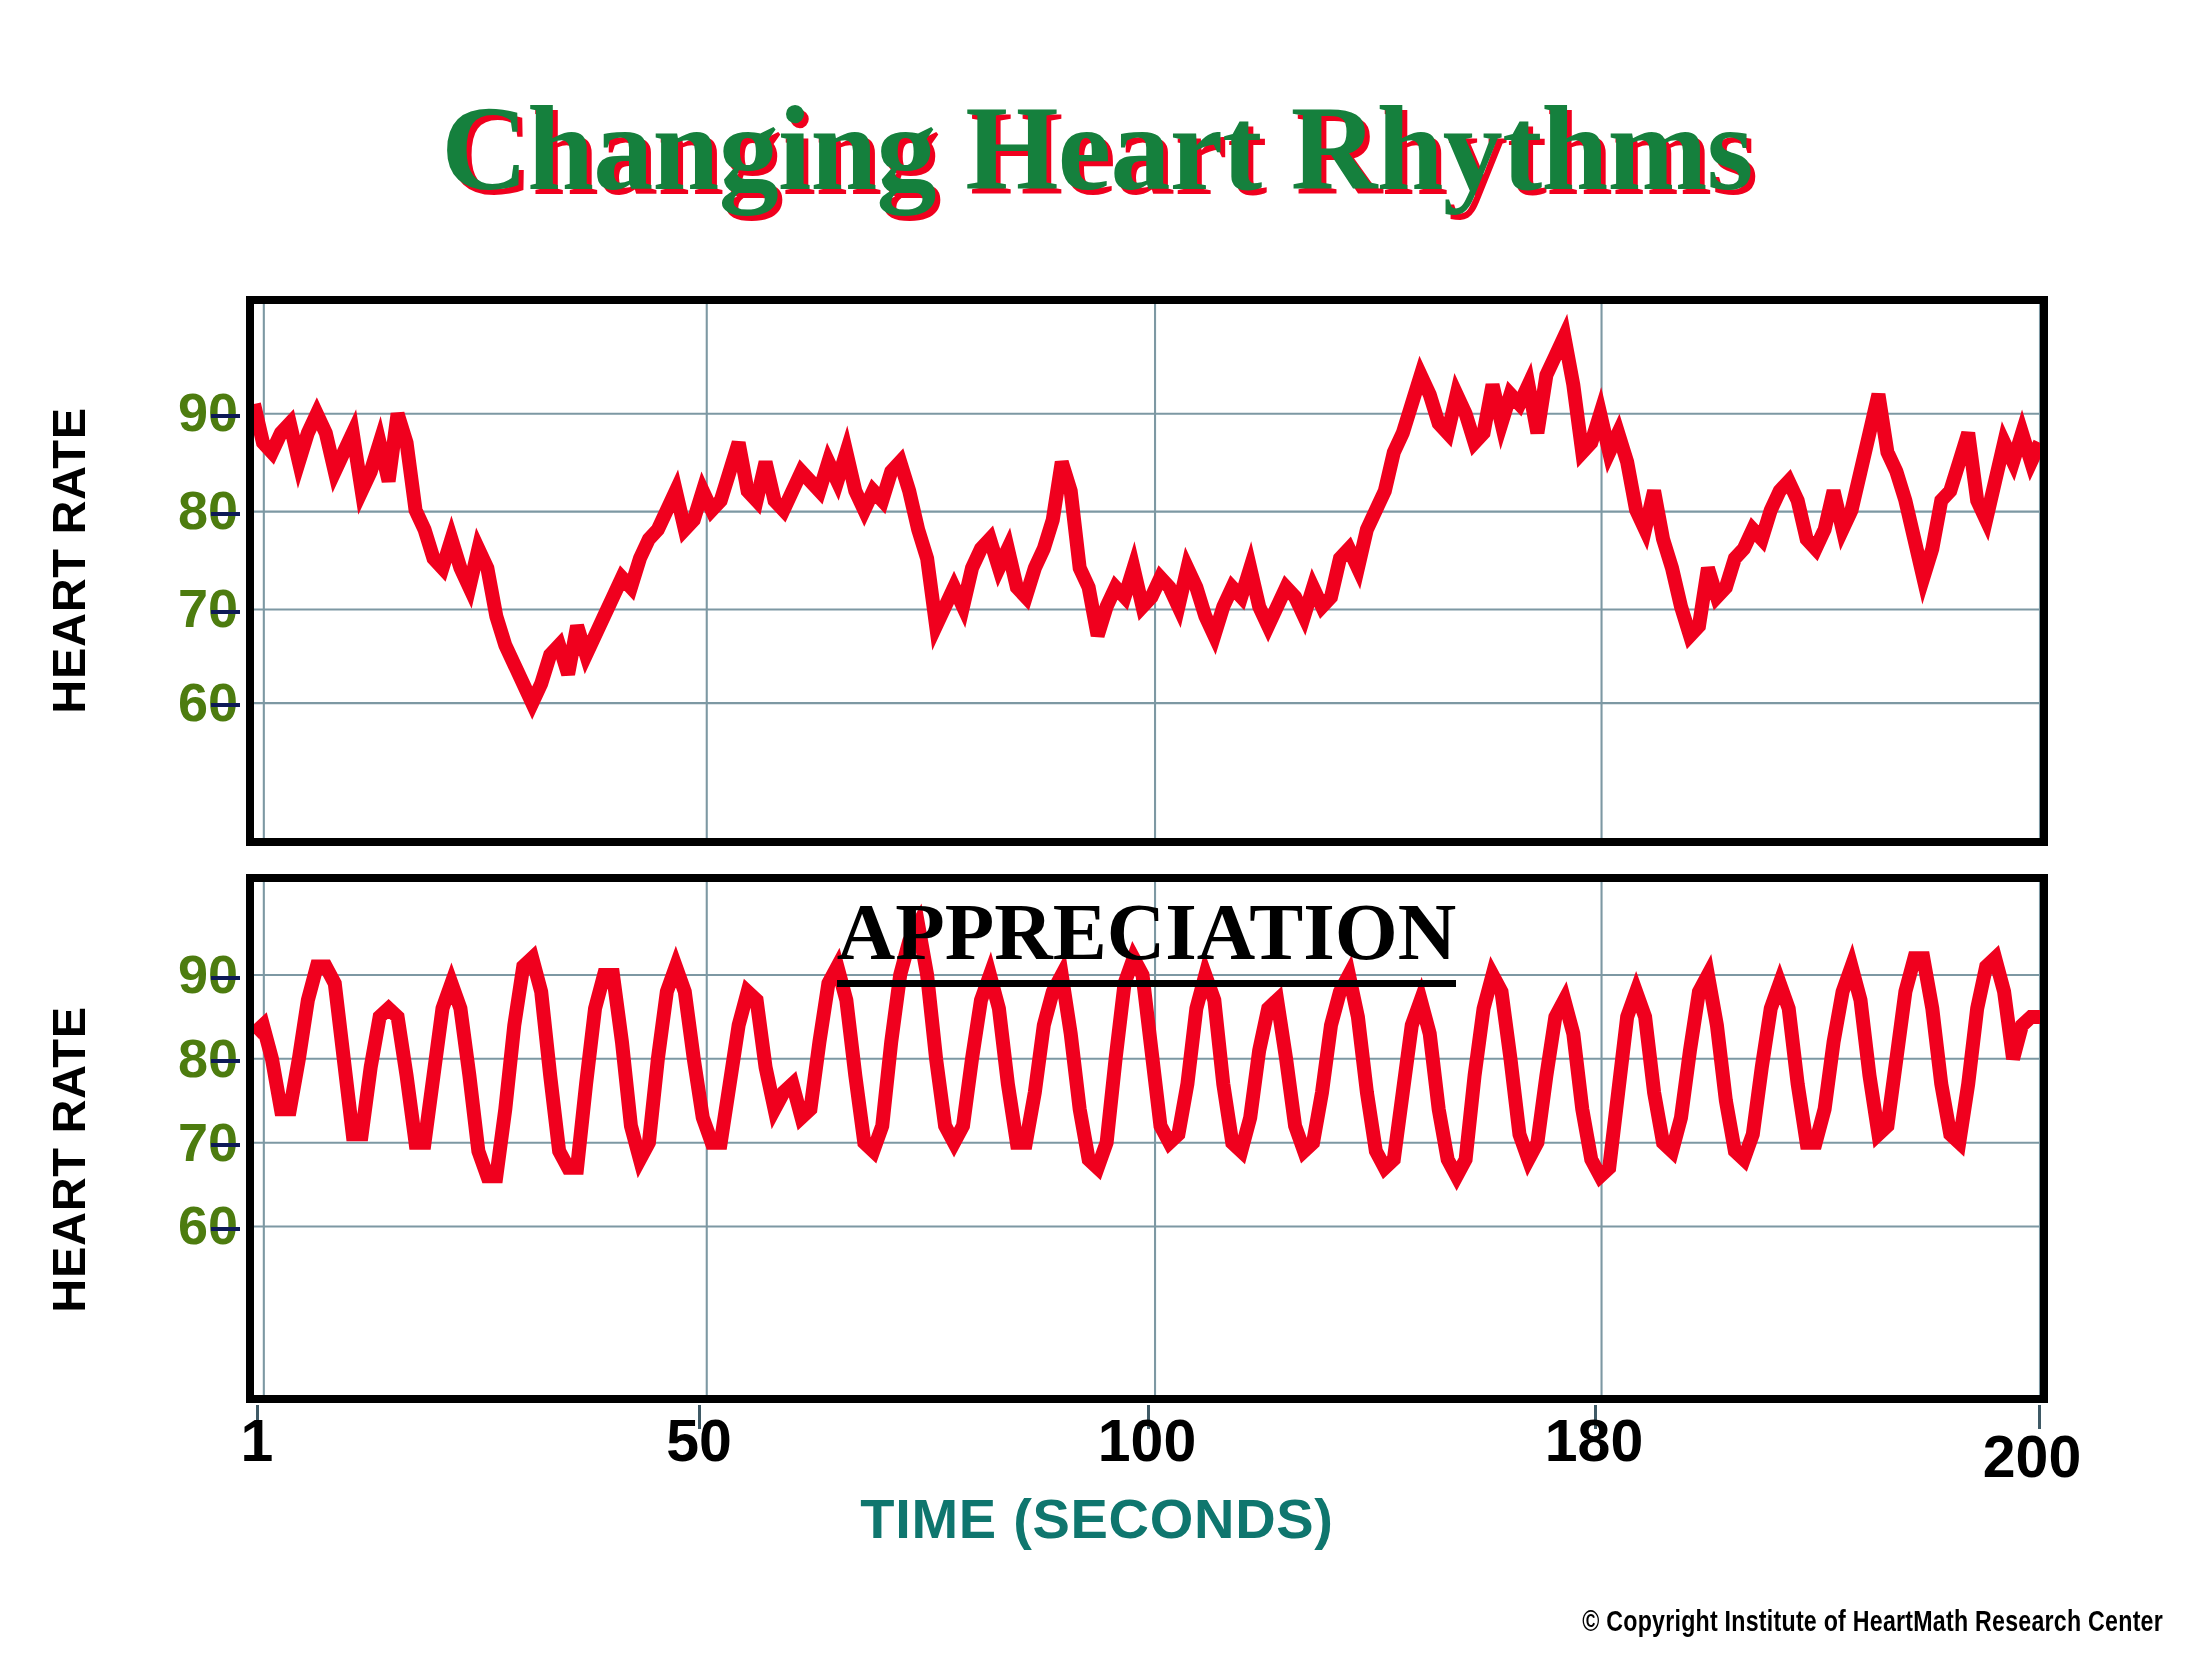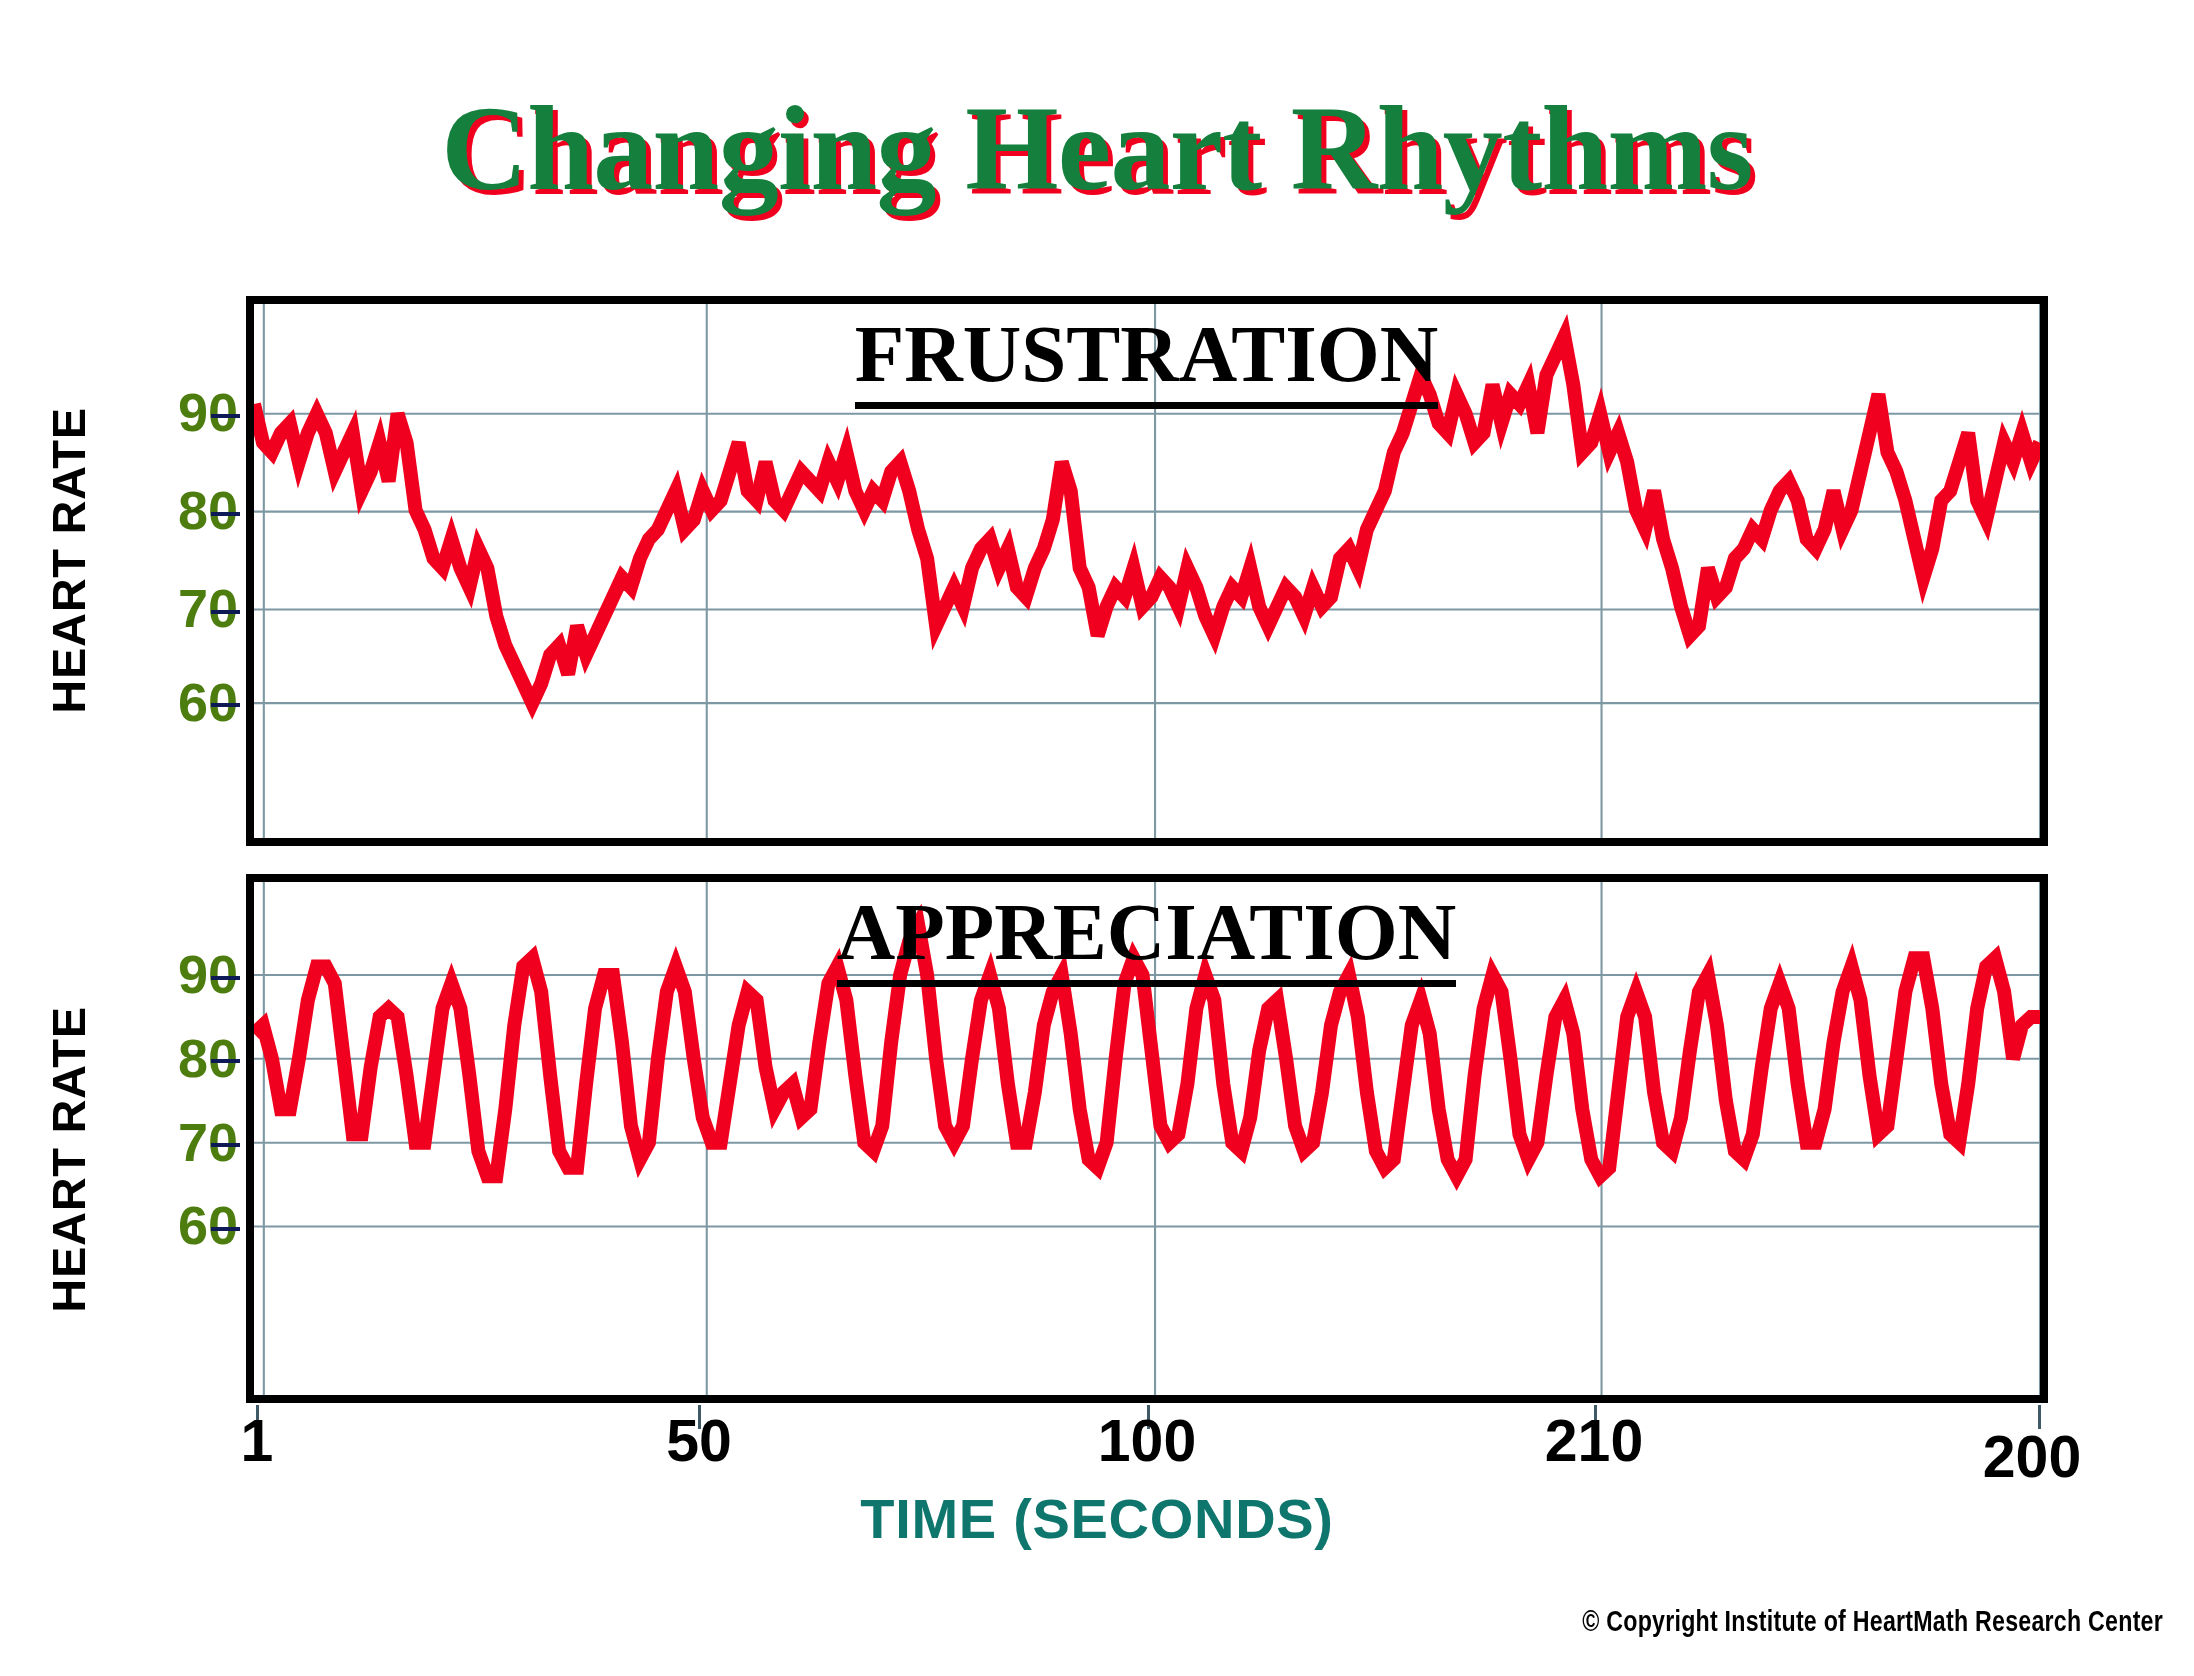--- a/index.html
+++ b/index.html
@@ -114,23 +114,20 @@
         <line x1="0" x2="2556" y1="437" y2="437" stroke="#7d98a3" stroke-width="3"></line>
         <line x1="0" x2="2556" y1="571" y2="571" stroke="#7d98a3" stroke-width="3"></line>
         <line y1="0" y2="764" x1="14.058" x2="14.058" stroke="#7d98a3" stroke-width="3"></line>
         <line y1="0" y2="764" x1="647.946" x2="647.946" stroke="#7d98a3" stroke-width="3"></line>
         <line y1="0" y2="764" x1="1289.502" x2="1289.502" stroke="#7d98a3" stroke-width="3"></line>
         <line y1="0" y2="764" x1="1928.502" x2="1928.502" stroke="#7d98a3" stroke-width="3"></line>
         <line y1="0" y2="764" x1="2556" x2="2556" stroke="#7d98a3" stroke-width="3"></line>
         <path d="M0.00 143.20 L12.84 198.40 L25.69 212.20 L38.53 184.60 L51.38 170.80 L64.22 226.00 L77.07 184.60 L89.91 157.00 L102.75 184.60 L115.60 239.80 L128.44 212.20 L141.29 184.60 L154.13 267.40 L166.97 239.80 L179.82 198.40 L192.66 253.60 L205.51 157.00 L218.35 198.40 L231.20 295.00 L244.04 322.60 L256.88 364.00 L269.73 377.80 L282.57 336.40 L295.42 377.80 L308.26 405.40 L321.11 350.20 L333.95 377.80 L346.79 446.80 L359.64 488.20 L372.48 515.80 L385.33 543.40 L398.17 571.00 L411.02 543.40 L423.86 502.00 L436.70 488.20 L449.55 529.60 L462.39 460.60 L475.24 502.00 L488.08 474.40 L500.92 446.80 L513.77 419.20 L526.61 391.60 L539.46 405.40 L552.30 364.00 L565.15 336.40 L577.99 322.60 L590.83 295.00 L603.68 267.40 L616.52 322.60 L629.37 308.80 L642.21 267.40 L655.06 295.00 L667.90 281.20 L680.74 239.80 L693.59 198.40 L706.43 267.40 L719.28 281.20 L732.12 226.00 L744.96 281.20 L757.81 295.00 L770.65 267.40 L783.50 239.80 L796.34 253.60 L809.19 267.40 L822.03 226.00 L834.87 253.60 L847.72 212.20 L860.56 267.40 L873.41 295.00 L886.25 267.40 L899.10 281.20 L911.94 239.80 L924.78 226.00 L937.63 267.40 L950.47 322.60 L963.32 364.00 L976.16 460.60 L989.01 433.00 L1001.85 405.40 L1014.69 433.00 L1027.54 377.80 L1040.38 350.20 L1053.23 336.40 L1066.07 377.80 L1078.91 350.20 L1091.76 405.40 L1104.60 419.20 L1117.45 377.80 L1130.29 350.20 L1143.14 308.80 L1155.98 226.00 L1168.82 267.40 L1181.67 377.80 L1194.51 405.40 L1207.36 474.40 L1220.20 433.00 L1233.05 405.40 L1245.89 419.20 L1258.73 377.80 L1271.58 433.00 L1284.42 419.20 L1297.27 391.60 L1310.11 405.40 L1322.95 433.00 L1335.80 377.80 L1348.64 405.40 L1361.49 446.80 L1374.33 474.40 L1387.18 433.00 L1400.02 405.40 L1412.86 419.20 L1425.71 377.80 L1438.55 433.00 L1451.40 460.60 L1464.24 433.00 L1477.09 405.40 L1489.93 419.20 L1502.77 446.80 L1515.62 405.40 L1528.46 433.00 L1541.31 419.20 L1554.15 364.00 L1566.99 350.20 L1579.84 377.80 L1592.68 322.60 L1605.53 295.00 L1618.37 267.40 L1631.22 212.20 L1644.06 184.60 L1656.90 143.20 L1669.75 101.80 L1682.59 129.40 L1695.44 170.80 L1708.28 184.60 L1721.13 129.40 L1733.97 157.00 L1746.81 198.40 L1759.66 184.60 L1772.50 115.60 L1785.35 170.80 L1798.19 129.40 L1811.04 143.20 L1823.88 115.60 L1836.72 184.60 L1849.57 101.80 L1862.41 74.20 L1875.26 46.60 L1888.10 115.60 L1900.94 212.20 L1913.79 198.40 L1926.63 157.00 L1939.48 212.20 L1952.32 184.60 L1965.17 226.00 L1978.01 295.00 L1990.85 322.60 L2003.70 267.40 L2016.54 336.40 L2029.39 377.80 L2042.23 433.00 L2055.08 474.40 L2067.92 460.60 L2080.76 377.80 L2093.61 419.20 L2106.45 405.40 L2119.30 364.00 L2132.14 350.20 L2144.98 322.60 L2157.83 336.40 L2170.67 295.00 L2183.52 267.40 L2196.36 253.60 L2209.21 281.20 L2222.05 336.40 L2234.89 350.20 L2247.74 322.60 L2260.58 267.40 L2273.43 322.60 L2286.27 295.00 L2299.12 239.80 L2311.96 184.60 L2324.80 129.40 L2337.65 212.20 L2350.49 239.80 L2363.34 281.20 L2376.18 336.40 L2389.03 391.60 L2401.87 350.20 L2414.71 281.20 L2427.56 267.40 L2440.40 226.00 L2453.25 184.60 L2466.09 281.20 L2478.93 308.80 L2491.78 253.60 L2504.62 198.40 L2517.47 226.00 L2530.31 184.60 L2543.16 226.00 L2556.00 198.40" fill="none" stroke="#f0001e" stroke-width="20" stroke-linejoin="miter" stroke-linecap="butt"></path>
       </svg>
   </div>
-  <div class="panel-label" id="label-frustration">
-    <span>FRUSTRATION</span>
-  </div>
 </div>
 
 <div class="chart-frame" id="chart-bottom">
   <div class="plot-inner">
     <svg class="plot-svg" id="svg-bottom" viewBox="0 0 2556 734" preserveAspectRatio="none">
         <line x1="0" x2="2556" y1="133" y2="133" stroke="#7d98a3" stroke-width="3"></line>
         <line x1="0" x2="2556" y1="253" y2="253" stroke="#7d98a3" stroke-width="3"></line>
         <line x1="0" x2="2556" y1="373" y2="373" stroke="#7d98a3" stroke-width="3"></line>
         <line x1="0" x2="2556" y1="493" y2="493" stroke="#7d98a3" stroke-width="3"></line>
         <line y1="0" y2="734" x1="14.058" x2="14.058" stroke="#7d98a3" stroke-width="3"></line>
@@ -148,19 +145,19 @@
 
 <div class="xtickmark" style="left:256px;"></div>
 <div class="xtickmark" style="left:698px;"></div>
 <div class="xtickmark" style="left:1147px;"></div>
 <div class="xtickmark" style="left:1594px;"></div>
 <div class="xtickmark" style="left:2038px;"></div>
 
 <div class="xtick" style="left:173px;">1</div>
 <div class="xtick" style="left:615px;">50</div>
 <div class="xtick" style="left:1063px;">100</div>
-<div class="xtick" style="left:1510px;">210</div>
+<div class="xtick" style="left:1510px;">180</div>
 <div class="xtick" style="left:1948px;margin-top:16px;">200</div>
 
 <div id="xaxis-title">TIME (SECONDS)</div>
 
 <div id="copyright">© Copyright Institute of HeartMath Research Center</div>
 
 
 </body></html>

